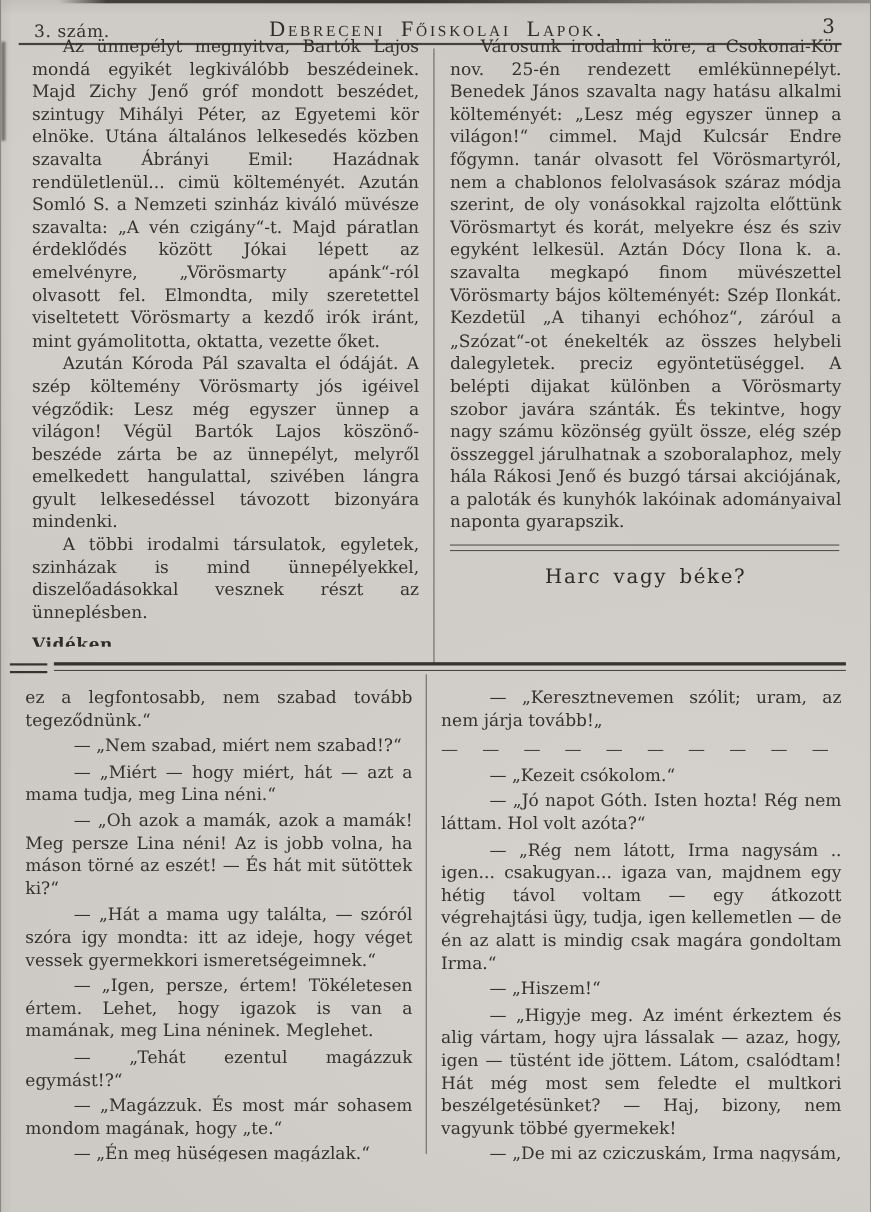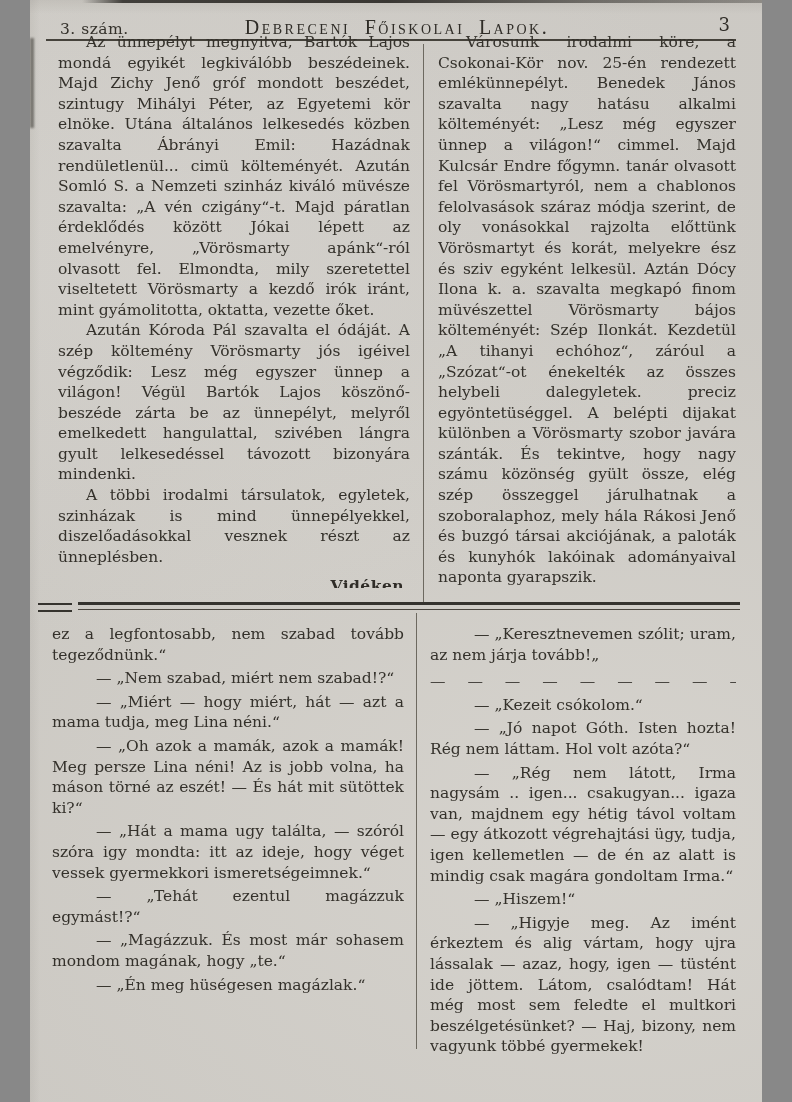--- a/index.html
+++ b/index.html
@@ -1,18 +1,18 @@
 <!DOCTYPE html>
 <html><head>
 <meta charset="utf-8">
 <style>
   html,body{margin:0;padding:0;background:#888;}
   .page{
     position:relative;
-    width:732px;height:1102px;
+    width:790px;height:1102px;
     margin:0 auto;
     background-color:#d7d4ce;
     background-image:
       radial-gradient(ellipse 600px 400px at 18% 22%, rgba(255,255,255,0.05), rgba(0,0,0,0.02)),
       radial-gradient(ellipse 700px 500px at 80% 75%, rgba(255,255,255,0.06), rgba(0,0,0,0.03)),
       linear-gradient(180deg, rgba(90,86,80,0.10) 0px, rgba(0,0,0,0) 14px),
       linear-gradient(90deg, rgba(90,86,80,0.08) 0px, rgba(0,0,0,0) 10px);
     font-family:"DejaVu Serif","Liberation Serif",serif;
     color:#34312b;
     overflow:hidden;
@@ -65,21 +65,21 @@
   .mid-divider-line{
     position:absolute;left:48px;right:22px;top:602px;height:4px;
     border-top:3px solid #35332e;border-bottom:1px solid #4a463f;
   }
   
   p{margin:0;font-size:15.5px;line-height:20.6px;text-align:justify;}
   p.body{text-indent:28px;}
   p.cont{text-indent:0;}
   p.dlg{text-indent:44px;margin-top:3px;}
   .section-heading{
-    text-align:right;font-weight:bold;font-size:15.5px;
+    text-align:left;font-weight:bold;font-size:15.5px;
     margin:9px 0 7px;letter-spacing:0.5px;color:#2f2c27;
   }
   .article-divider{
     height:4px;border-top:1px solid #55514a;border-bottom:1px solid #55514a;
     margin:10px 2px 0 0;
   }
   .article-heading{
     text-align:center;font-size:18px;font-weight:500;letter-spacing:1.5px;
     word-spacing:4px;margin:13px 0 9px;color:#2e2b26;
   }
@@ -125,20 +125,21 @@
   <div class="mid-divider-stub"></div>
   <div class="mid-divider-line"></div>
 
   <div class="cols cols-bottom">
     <div class="col col-l">
       <p class="cont">ez a legfontosabb, nem szabad tovább tegeződnünk.“</p>
       <p class="dlg">— „Nem szabad, miért nem szabad!?“</p>
       <p class="dlg">— „Miért — hogy miért, hát — azt a mama tudja, meg Lina néni.“</p>
       <p class="dlg">— „Oh azok a mamák, azok a mamák! Meg persze Lina néni! Az is jobb volna, ha máson törné az eszét! — És hát mit sütöttek ki?“</p>
       <p class="dlg">— „Hát a mama ugy találta, — szóról szóra igy mondta: itt az ideje, hogy véget vessek gyermekkori ismeretségeimnek.“</p>
+      <p class="dlg">— „Igen, persze, értem! Tökéletesen értem. Lehet, hogy igazok is van a mamának, meg Lina néninek. Meglehet.</p>
       <p class="dlg">— „Tehát ezentul magázzuk egymást!?“</p>
       <p class="dlg">— „Magázzuk. És most már sohasem mondom magának, hogy „te.“</p>
       <p class="dlg">— „Én meg hüségesen magázlak.“</p>
 
     </div>
     <div class="col col-r">
       <p class="dlg" style="text-indent:44px;margin-top:0;">— „Keresztnevemen szólit; uram, az nem járja tovább!„</p>
       <div class="dash-break">— — — — — — — — — —</div>
       <p class="dlg">— „Kezeit csókolom.“</p>
       <p class="dlg">— „Jó napot Góth. Isten hozta! Rég nem láttam. Hol volt azóta?“</p>

